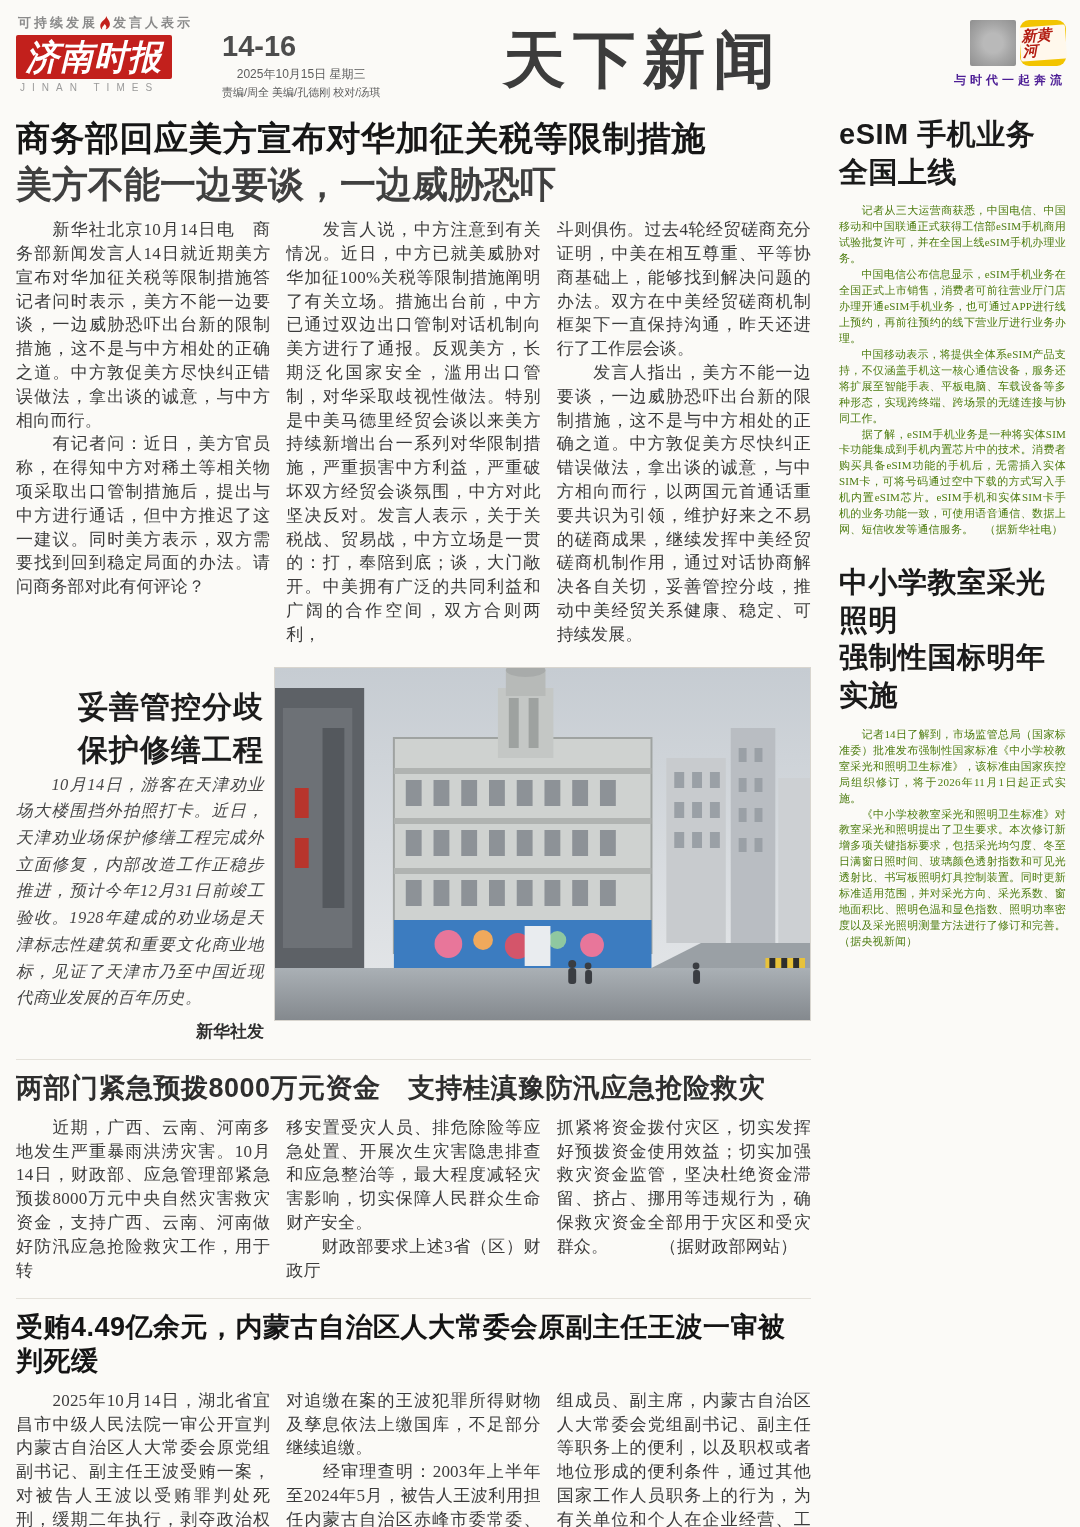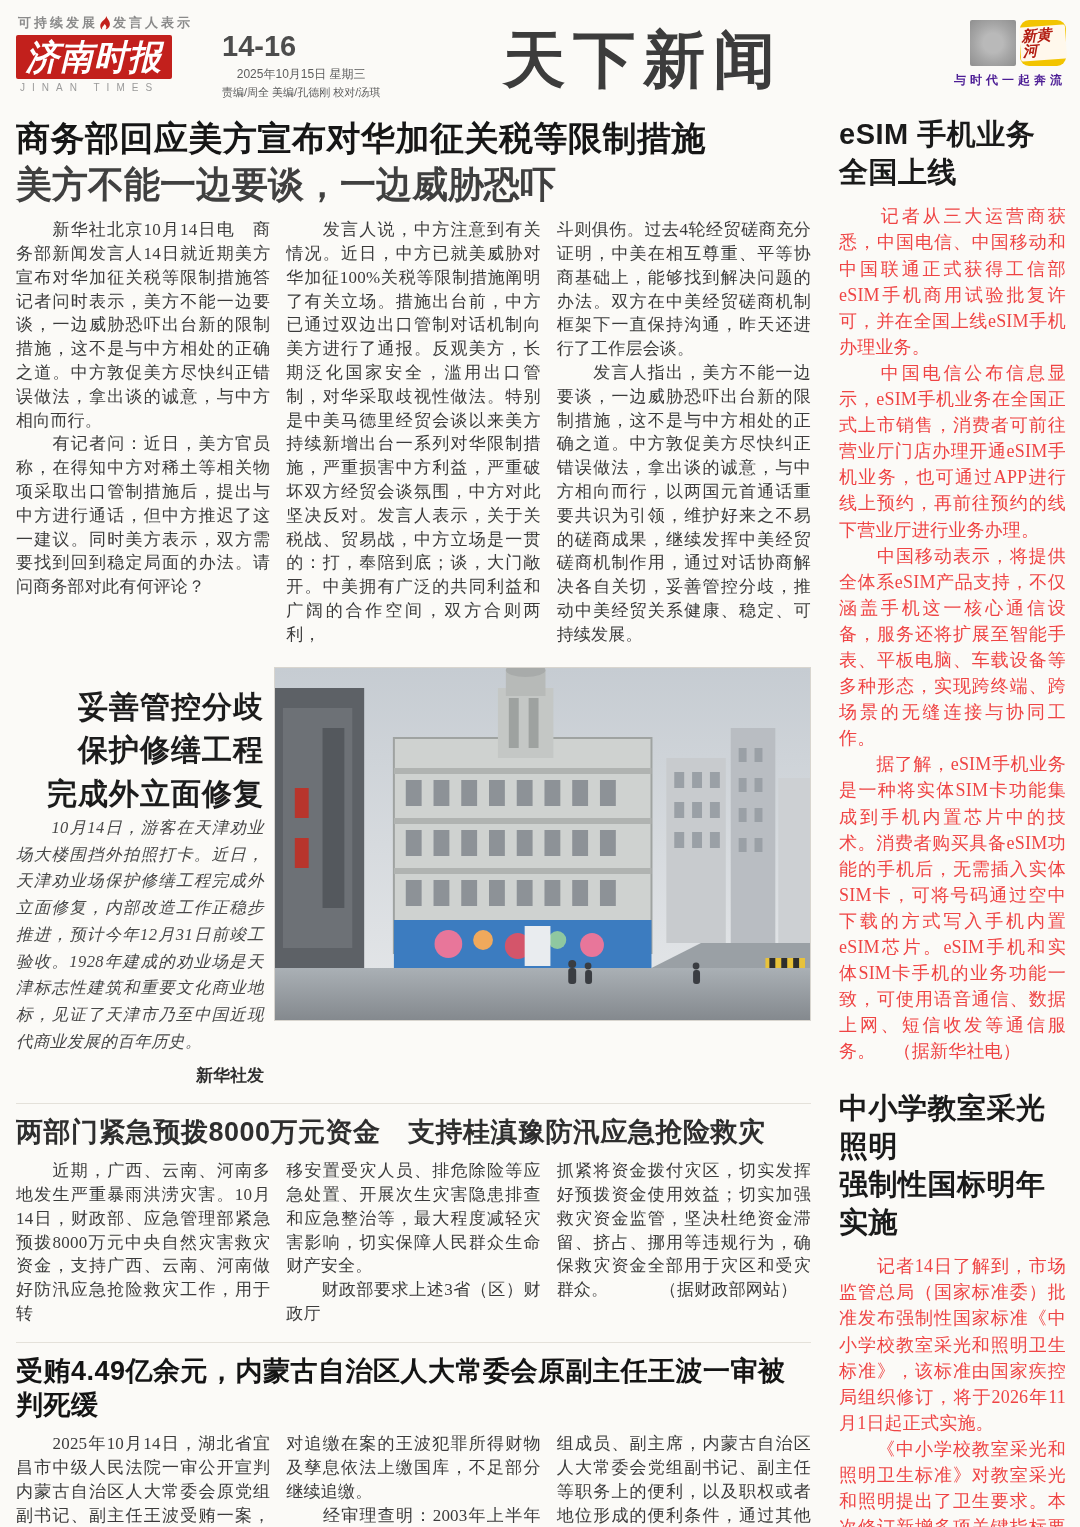--- a/index.html
+++ b/index.html
@@ -68,22 +68,22 @@
   .h-rule{border:none;border-top:1px solid #e4e1da;margin:16px 0 12px 0;}
 
   .sec-head{font-family:"Liberation Sans",sans-serif;font-size:27px;font-weight:800;
             color:#2e2e2e;letter-spacing:0.5px;line-height:1.25;}
   .sec-head.dark{color:#141414;}
 
   
   .sb-article{margin-bottom:26px;}
   .sb-title{font-family:"Liberation Sans",sans-serif;font-size:29px;font-weight:800;
             color:#1a1a1a;line-height:1.3;letter-spacing:0.5px;}
-  .sb-body{margin-top:12px;font-size:18px;line-height:1.45;text-align:justify;
-           white-space:pre-line;color:#ef4444;letter-spacing:0.2px;}
+  .sb-body{margin-top:12px;font-size:11px;line-height:1.45;text-align:justify;
+           white-space:pre-line;color:#4d7c0f;letter-spacing:0.2px;}
 </style>
 </head>
 <body>
 
 <div class="page">
 
   <div class="masthead">
     <div class="logo-block">
       <div class="slogan">
         <span>可持续发展</span>
@@ -133,21 +133,20 @@
           <div class="col coltext">斗则俱伤。过去4轮经贸磋商充分证明，中美在相互尊重、平等协商基础上，能够找到解决问题的办法。双方在中美经贸磋商机制框架下一直保持沟通，昨天还进行了工作层会谈。
 　　发言人指出，美方不能一边要谈，一边威胁恐吓出台新的限制措施，这不是与中方相处的正确之道。中方敦促美方尽快纠正错误做法，拿出谈的诚意，与中方相向而行，以两国元首通话重要共识为引领，维护好来之不易的磋商成果，继续发挥中美经贸磋商机制作用，通过对话协商解决各自关切，妥善管控分歧，推动中美经贸关系健康、稳定、可持续发展。</div>
         </div>
       </div>
 
       <div class="photo-row">
         <div class="cap-block">
           <div class="cap-title">
             <div>妥善管控分歧</div>
             <div>保护修缮工程</div>
-            <div>完成外立面修复</div>
           </div>
           <div class="cap-body">　　10月14日，游客在天津劝业场大楼围挡外拍照打卡。近日，天津劝业场保护修缮工程完成外立面修复，内部改造工作正稳步推进，预计今年12月31日前竣工验收。1928年建成的劝业场是天津标志性建筑和重要文化商业地标，见证了天津市乃至中国近现代商业发展的百年历史。</div>
           <div class="cap-credit">新华社发</div>
         </div>
         <div class="photo">
           <svg viewBox="0 0 540 352" width="100%" height="352" preserveAspectRatio="none">
             <defs>
               <linearGradient id="sky" x1="0" y1="0" x2="0" y2="1">
                 <stop offset="0" stop-color="#c6ccd2"></stop>
                   <stop offset="1" stop-color="#e6e8ea"></stop>

